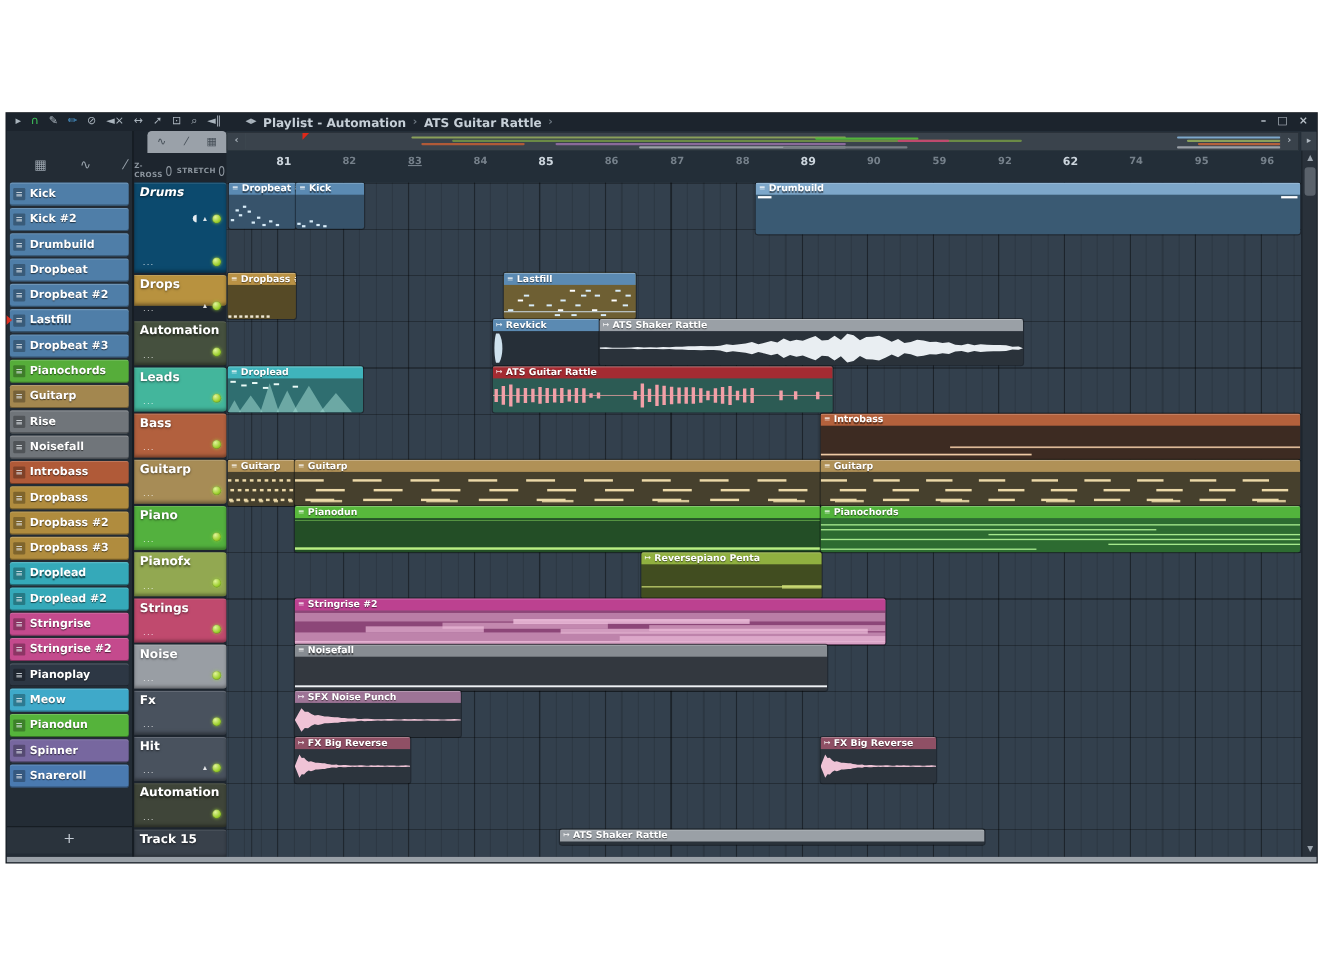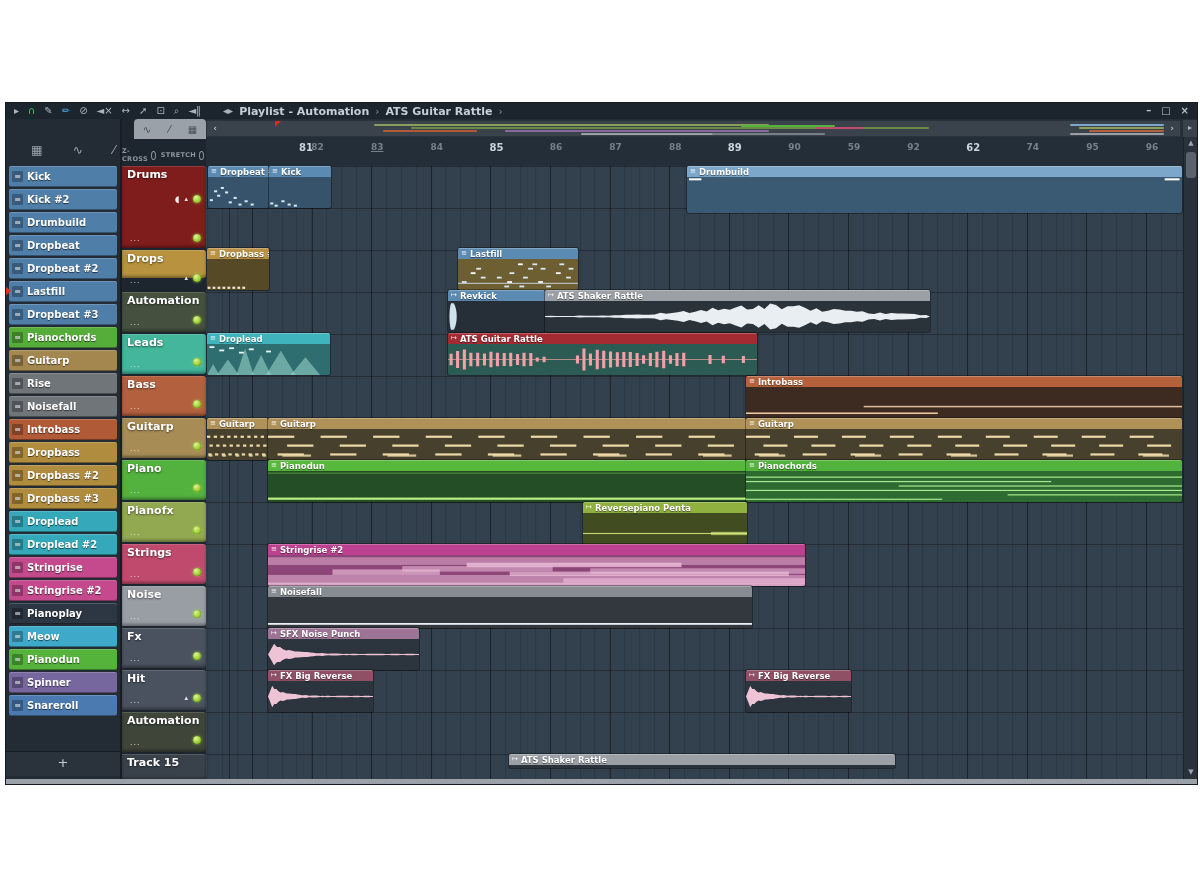--- a/index.html
+++ b/index.html
@@ -226,21 +226,21 @@
           <span>⁄</span>
           <span>▦</span>
         </div>
       <div class="toggles">
         <span>Z-CROSS</span>
         <span class="toggle-circle"></span>
         <span>STRETCH</span>
         <span class="toggle-circle"></span>
       </div>
       <div class="track-headers" id="track-headers">
-          <div class="track-header" style="top: 0px; height: 82px; background: #7f1d1d;">
+          <div class="track-header" style="top: 0px; height: 82px; background: #0c4a6e; font-style: italic;">
             <span class="th-name">Drums</span>
             <div class="th-controls" style="top: 28px;">
               <span class="th-spk">◖</span>
               <span class="th-tri">▴</span>
               <div class="led"></div>
             </div>
             <span class="th-dots" style="top: 68px;">...</span>
             <div class="th-controls" style="top: 68px;">
               <div class="led"></div>
             </div>
@@ -352,21 +352,21 @@
           <div class="mm-line" style="left: 91%; width: 9%; top: 6px; background: rgb(138, 160, 90);"></div>
           <div class="mm-line" style="left: 92%; width: 8%; top: 9px; background: rgb(180, 97, 60);"></div>
           <div class="mm-line" style="left: 90%; width: 10%; top: 12px; background: rgb(154, 160, 166);"></div>
           <div class="mm-flag"></div>
         </div>
       <div class="mm-nav">›</div>
     </div>
     <div class="corner-tile">▸</div>
 
     <div class="ruler" id="ruler">
-        <span class="ruler-num major" style="left: 52px; margin-left: 48px;">81</span>
+        <span class="ruler-num major" style="left: 52px;">81</span>
         <span class="ruler-num minor" style="left: 111.6px;">82</span>
         <span class="ruler-num minor" style="left: 171.2px; text-decoration: underline;">83</span>
         <span class="ruler-num minor" style="left: 230.8px;">84</span>
         <span class="ruler-num major" style="left: 290.4px;">85</span>
         <span class="ruler-num minor" style="left: 350px;">86</span>
         <span class="ruler-num minor" style="left: 409.6px;">87</span>
         <span class="ruler-num minor" style="left: 469.2px;">88</span>
         <span class="ruler-num major" style="left: 528.8px;">89</span>
         <span class="ruler-num minor" style="left: 588.4px;">90</span>
         <span class="ruler-num minor" style="left: 648px;">59</span>

